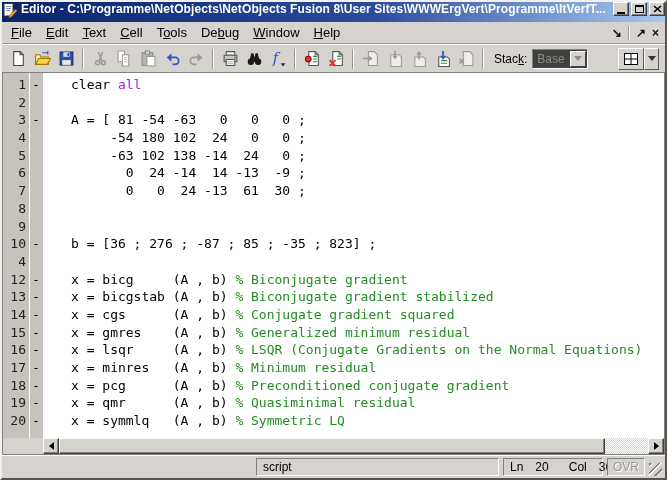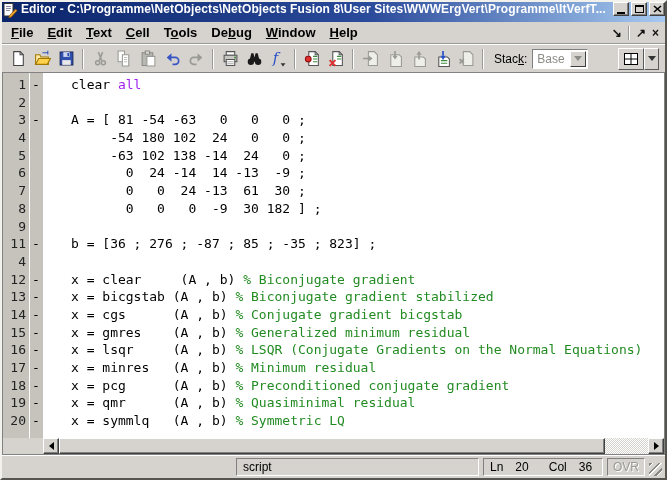--- a/index.html
+++ b/index.html
@@ -31,42 +31,42 @@
   }
   .glyph-min{width:8px;height:2px;background:#000;margin-top:7px;}
   .glyph-max{width:9px;height:8px;border:1px solid #000;border-top:2px solid #000;}
   
   .menubar{
     height:22px;display:flex;align-items:center;
     border-bottom:1px solid #9a9a94;padding:0 2px;
     font-size:13px;color:#000;
   }
   .menu-items{display:flex;align-items:center;height:100%;}
-  .menu-item{padding:3px 7px;white-space:nowrap;font-weight:bold;}
+  .menu-item{padding:3px 7px;white-space:nowrap;}
   .menu-item u{text-decoration:underline;}
   .menu-right{margin-left:auto;display:flex;align-items:center;gap:6px;padding-right:4px;}
   .doc-glyph{font-size:12px;font-weight:bold;color:#111;line-height:1;}
   .msep{width:2px;height:14px;border-left:1px solid #9a9a94;border-right:1px solid #fff;}
   
   .toolbar{
     height:28px;display:flex;align-items:center;
     border-top:1px solid #fff;padding:0 4px;
   }
   .tb-buttons{display:flex;align-items:center;}
   .tb-btn{
     width:24px;height:22px;padding:2px;background:transparent;border:1px solid transparent;
     display:flex;align-items:center;justify-content:center;cursor:default;
   }
   .tb-btn svg{width:17px;height:17px;}
   .tb-sep{width:2px;height:20px;border-left:1px solid #9a9a94;border-right:1px solid #fff;margin:0 4px;}
   .stack-group{display:flex;align-items:center;gap:5px;margin-left:6px;font-size:12px;}
   .stack-label u{text-decoration:underline;}
   .combo{
     width:56px;height:20px;display:flex;align-items:center;
-    border:1px solid;border-color:#808080 #fff #fff #808080;background:#ffffff;
+    border:1px solid;border-color:#808080 #fff #fff #808080;background:#404040;
   }
   .combo-value{flex:1;padding-left:4px;color:#8c8c86;font-size:12px;}
   .combo-btn{
     width:16px;height:16px;margin-right:1px;display:flex;align-items:center;justify-content:center;
     background:#d6d3ce;border:1px solid;border-color:#fff #404040 #404040 #fff;
   }
   .tri-down{width:0;height:0;border:4px solid transparent;border-top:5px solid #8c8c86;margin-top:4px;}
   .tb-spacer{flex:1;}
   .layout-group{display:flex;align-items:center;margin-right:2px;}
   .tb-raised{
@@ -120,21 +120,21 @@
     height:23px;display:flex;align-items:center;gap:4px;
     border-top:1px solid #fff;padding:2px 3px 2px 3px;font-size:12px;
   }
   .sb-spacer{flex:1;}
   .panel{
     height:18px;display:flex;align-items:center;
     border:1px solid;border-color:#808080 #fff #fff #808080;
     background:#d6d3ce;padding:0 6px;
   }
   .script-panel{width:243px;}
-  .lncol-panel{width:120px;gap:0;}
+  .lncol-panel{width:100px;gap:0;}
   .lncol-panel .lab{color:#000;}
   .lncol-panel .val{color:#000;}
   .ln-val{margin-left:12px;}
   .col-lab{margin-left:20px;}
   .col-val{margin-left:12px;}
   .ovr-panel{width:38px;justify-content:center;color:#9a9a94;text-shadow:1px 1px 0 #fff;}
   .grip{
     width:13px;height:13px;align-self:flex-end;
     background:repeating-linear-gradient(-45deg,transparent 0 3px,#fff 3px 4px,#8a8a84 4px 6px);
   }
@@ -348,27 +348,27 @@
 
   <div class="editor">
     <div class="code-lines">
         <div class="line"><span class="lnum">1</span><span class="ldash">-</span><span class="lcode"><span class="seg-code">clear </span><span class="seg-string">all</span></span></div>
         <div class="line"><span class="lnum">2</span><span class="ldash"></span><span class="lcode"></span></div>
         <div class="line"><span class="lnum">3</span><span class="ldash">-</span><span class="lcode"><span class="seg-code">A = [ 81 -54 -63   0   0   0 ;</span></span></div>
         <div class="line"><span class="lnum">4</span><span class="ldash"></span><span class="lcode"><span class="seg-code">     -54 180 102  24   0   0 ;</span></span></div>
         <div class="line"><span class="lnum">5</span><span class="ldash"></span><span class="lcode"><span class="seg-code">     -63 102 138 -14  24   0 ;</span></span></div>
         <div class="line"><span class="lnum">6</span><span class="ldash"></span><span class="lcode"><span class="seg-code">       0  24 -14  14 -13  -9 ;</span></span></div>
         <div class="line"><span class="lnum">7</span><span class="ldash"></span><span class="lcode"><span class="seg-code">       0   0  24 -13  61  30 ;</span></span></div>
-        <div class="line"><span class="lnum">8</span><span class="ldash"></span><span class="lcode"><span class="seg-code">       0   0   0  -9  30 182 ] ;</span></span></div>
+        <div class="line"><span class="lnum">8</span><span class="ldash"></span></div>
         <div class="line"><span class="lnum">9</span><span class="ldash"></span><span class="lcode"></span></div>
-        <div class="line"><span class="lnum">11</span><span class="ldash">-</span><span class="lcode"><span class="seg-code">b = [36 ; 276 ; -87 ; 85 ; -35 ; 823] ;</span></span></div>
+        <div class="line"><span class="lnum">10</span><span class="ldash">-</span><span class="lcode"><span class="seg-code">b = [36 ; 276 ; -87 ; 85 ; -35 ; 823] ;</span></span></div>
         <div class="line"><span class="lnum">4</span><span class="ldash"></span><span class="lcode"></span></div>
-        <div class="line"><span class="lnum">12</span><span class="ldash">-</span><span class="lcode"><span class="seg-code">x = clear     (A , b) </span><span class="seg-comment">% Biconjugate gradient</span></span></div>
+        <div class="line"><span class="lnum">12</span><span class="ldash">-</span><span class="lcode"><span class="seg-code">x = bicg     (A , b) </span><span class="seg-comment">% Biconjugate gradient</span></span></div>
         <div class="line"><span class="lnum">13</span><span class="ldash">-</span><span class="lcode"><span class="seg-code">x = bicgstab (A , b) </span><span class="seg-comment">% Biconjugate gradient stabilized</span></span></div>
-        <div class="line"><span class="lnum">14</span><span class="ldash">-</span><span class="lcode"><span class="seg-code">x = cgs      (A , b) </span><span class="seg-comment">% Conjugate gradient bicgstab</span></span></div>
+        <div class="line"><span class="lnum">14</span><span class="ldash">-</span><span class="lcode"><span class="seg-code">x = cgs      (A , b) </span><span class="seg-comment">% Conjugate gradient squared</span></span></div>
         <div class="line"><span class="lnum">15</span><span class="ldash">-</span><span class="lcode"><span class="seg-code">x = gmres    (A , b) </span><span class="seg-comment">% Generalized minimum residual</span></span></div>
         <div class="line"><span class="lnum">16</span><span class="ldash">-</span><span class="lcode"><span class="seg-code">x = lsqr     (A , b) </span><span class="seg-comment">% LSQR (Conjugate Gradients on the Normal Equations)</span></span></div>
         <div class="line"><span class="lnum">17</span><span class="ldash">-</span><span class="lcode"><span class="seg-code">x = minres   (A , b) </span><span class="seg-comment">% Minimum residual</span></span></div>
         <div class="line"><span class="lnum">18</span><span class="ldash">-</span><span class="lcode"><span class="seg-code">x = pcg      (A , b) </span><span class="seg-comment">% Preconditioned conjugate gradient</span></span></div>
         <div class="line"><span class="lnum">19</span><span class="ldash">-</span><span class="lcode"><span class="seg-code">x = qmr      (A , b) </span><span class="seg-comment">% Quasiminimal residual</span></span></div>
         <div class="line"><span class="lnum">20</span><span class="ldash">-</span><span class="lcode"><span class="seg-code">x = symmlq   (A , b) </span><span class="seg-comment">% Symmetric LQ</span></span></div>
       </div>
     <div class="corner-fill"></div>
     <div class="hscroll">
       <button class="sb-btn">

